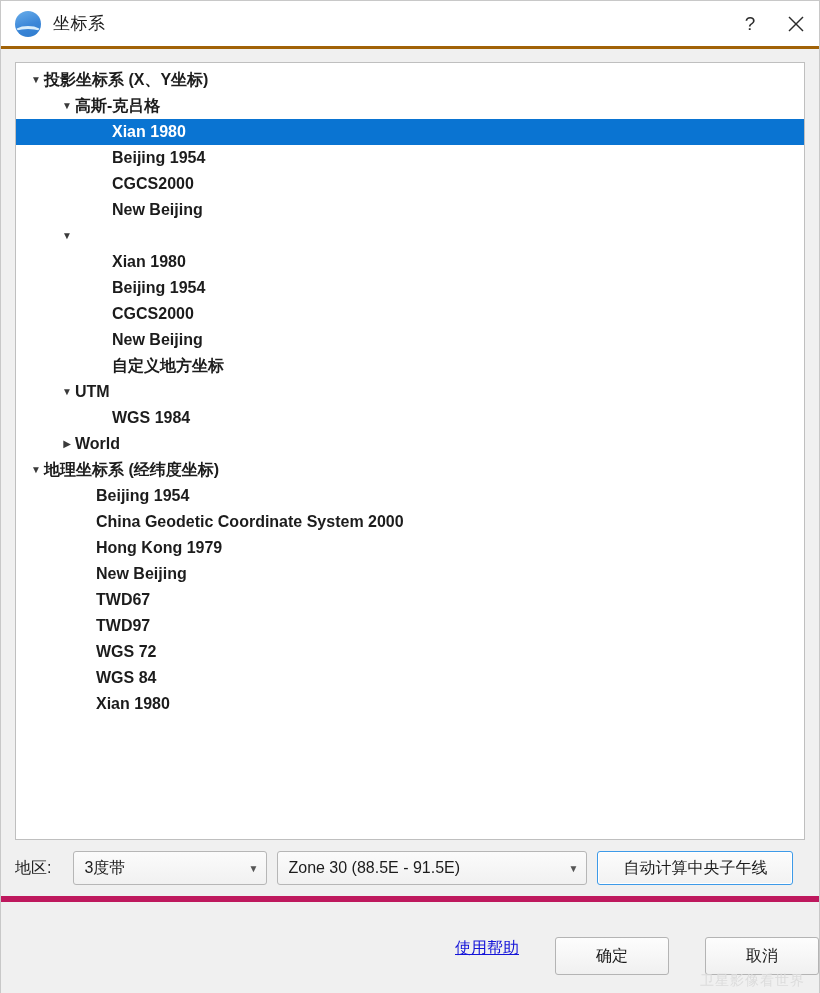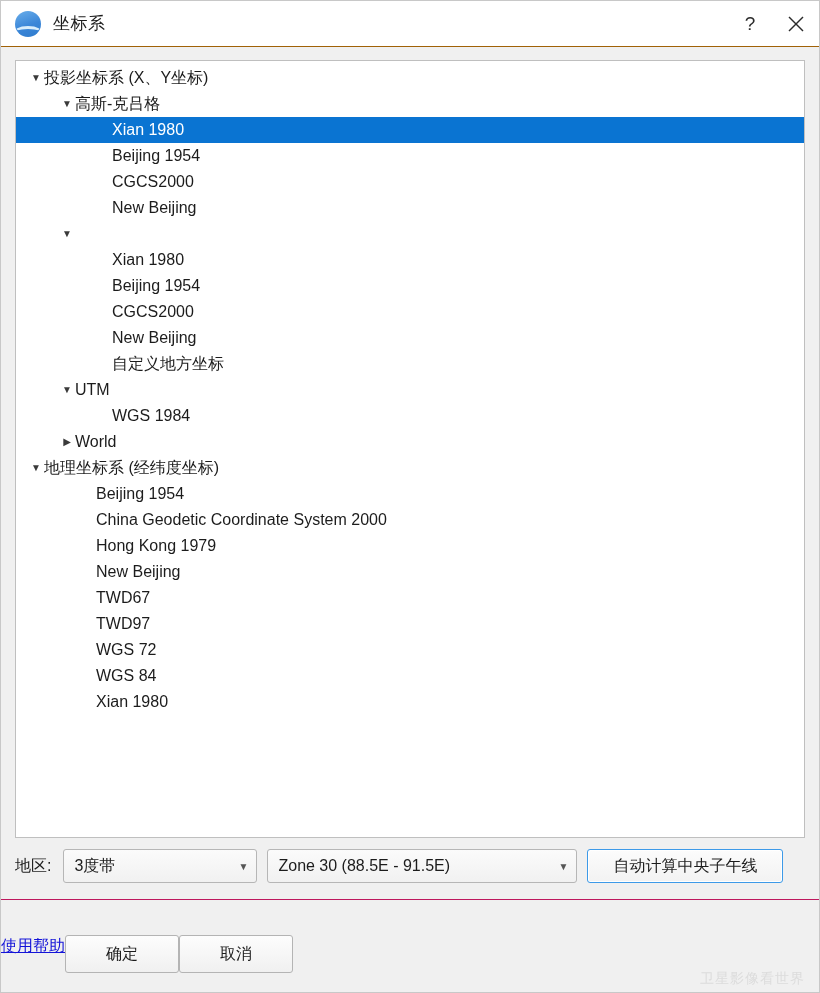--- a/index.html
+++ b/index.html
@@ -29,21 +29,21 @@
   }
 
   
   #titlebar {
     height: 45px;
     min-height: 45px;
     background: #ffffff;
     display: flex;
     align-items: center;
     position: relative;
-    border-bottom: 1px solid #a16207;
+    border-bottom: 3px solid #a16207;
   }
   #app-icon {
     margin-left: 14px;
     width: 26px;
     height: 26px;
     position: relative;
     flex: 0 0 auto;
   }
   #app-icon .globe {
     position: absolute;
@@ -132,39 +132,39 @@
     width: 16px;
     min-width: 16px;
     font-size: 10px;
     line-height: 1;
     color: #3a3a3a;
     display: inline-block;
     text-align: center;
     flex: 0 0 auto;
   }
   .tree-arrow.empty { color: transparent; }
-  .tree-label { display: inline-block; }
+  .tree-label { display: inline-block; font-weight: bold; }
 
   
   .lvl0 { padding-left: 12px; }
   .lvl1 { padding-left: 43px; }
   .lvl2 { padding-left: 80px; }
   .lvl1-leaf { padding-left: 64px; }
 
   
   #zone-bar {
     height: 56px;
     display: flex;
     align-items: center;
     gap: 10px;
   }
   #zone-label {
     font-size: 16px;
     color: #1c1c1c;
-    margin-right: 2px;
+    margin-right: 12px;
   }
   .combo {
     height: 34px;
     background: linear-gradient(#fbfbfb, #f1f1f1);
     border: 1px solid #b6b6b6;
     border-radius: 3px;
     display: flex;
     align-items: center;
     box-sizing: border-box;
     position: relative;
@@ -204,23 +204,24 @@
     box-sizing: border-box;
     cursor: default;
     user-select: none;
   }
   #footer {
     height: 92px;
     min-height: 92px;
     background: #f0f0f0;
     display: flex;
     align-items: center;
-    justify-content: flex-start;
-    position: relative;
-    border-top: 1px solid #be185d;
+    justify-content: flex-end;
+    gap: 36px;
+    position: relative;
+    border-top: 6px solid #be185d;
   }
   #help-link {
     font-size: 16px;
     color: #1414d8;
     text-decoration: underline;
     cursor: pointer;
   }
   .dlg-btn {
     width: 112px;
     height: 36px;

